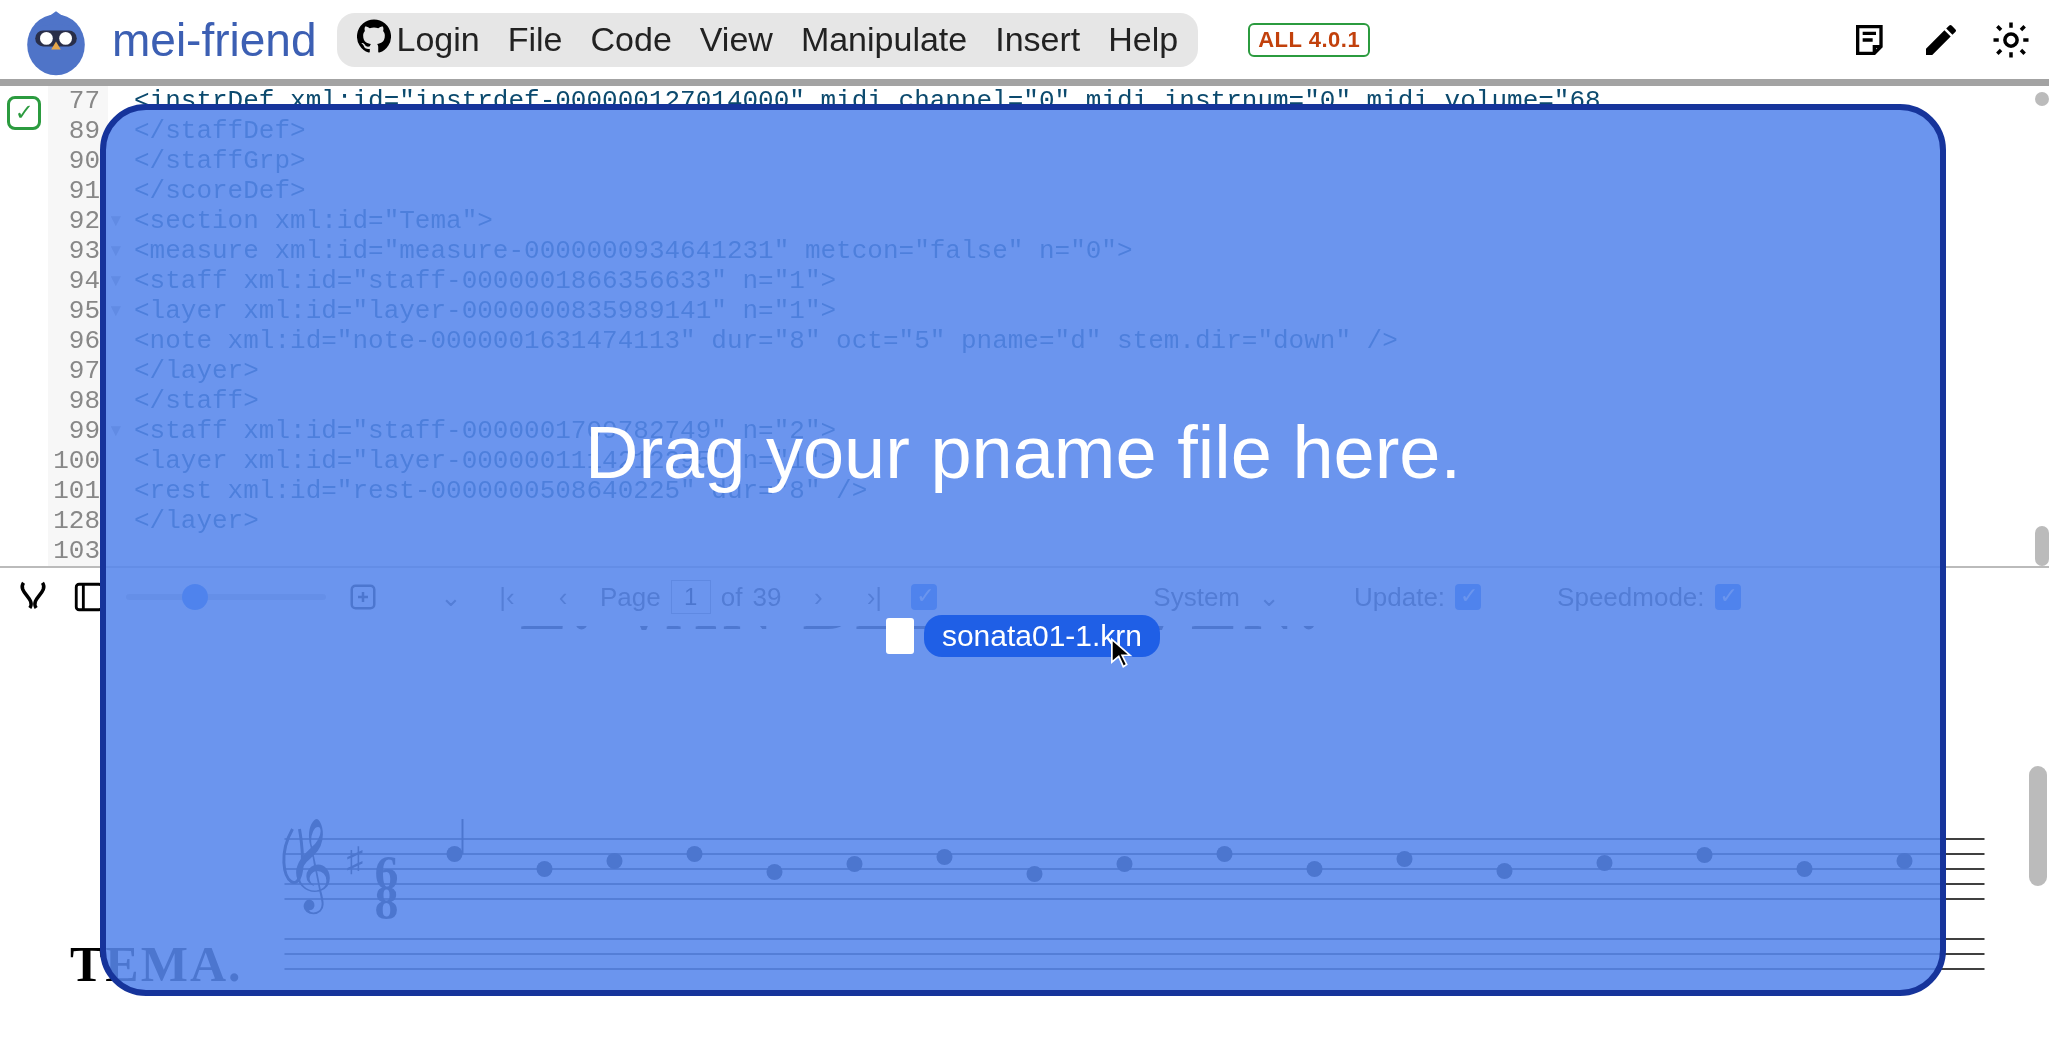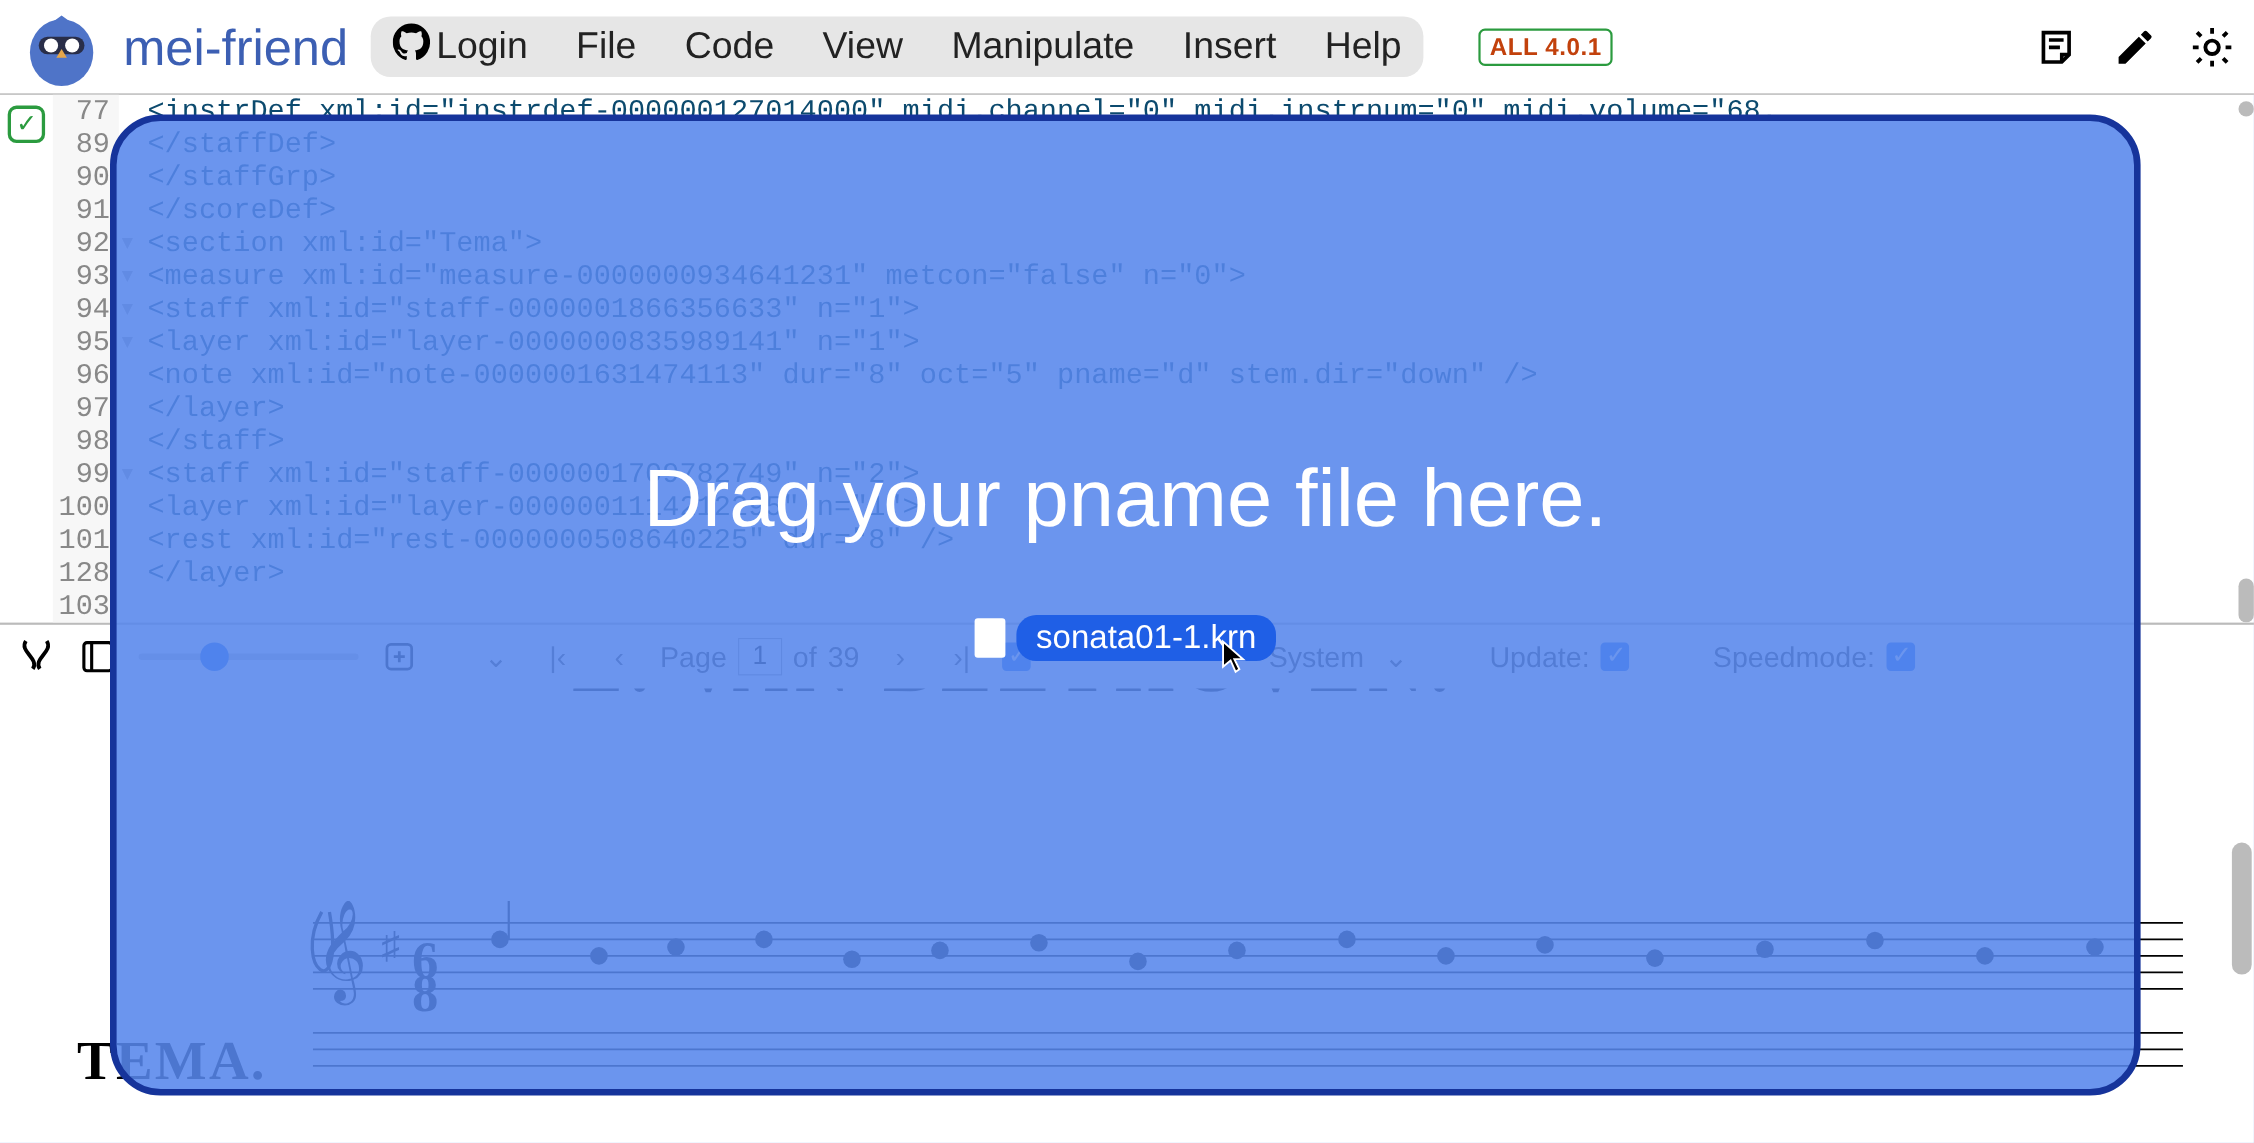--- a/index.html
+++ b/index.html
@@ -11,21 +11,21 @@
     overflow: hidden;
     position: relative;
   }
   
   .header {
     display: flex;
     align-items: center;
     height: 86px;
     padding: 0 16px;
     gap: 20px;
-    border-bottom: 1px solid #a3a3a3;
+    border-bottom: 7px solid #a3a3a3;
     background: #fff;
   }
   .logo {
     display: flex;
     align-items: center;
     gap: 16px;
   }
   .logo-icon {
     width: 80px; height: 80px;
     display:flex; align-items:center; justify-content:center;
@@ -34,21 +34,21 @@
     font-size: 46px;
     font-weight: 500;
     color: #3c5fb3;
   }
   .menubar {
     display: flex;
     align-items: center;
     background: #e6e6e6;
     border-radius: 18px;
     padding: 6px 20px;
-    gap: 44px;
+    gap: 28px;
   }
   .menu-item {
     font-size: 34px;
     color: #222;
     cursor: pointer;
   }
   .login-item { display:flex; align-items:center; gap:6px; }
   .badge-box {
     border: 2.5px solid #2b9b3f;
     border-radius: 6px;
@@ -185,21 +185,21 @@
     align-items:center;
     color:#fff;
     z-index: 50;
   }
   .drag-text {
     margin-top: 300px;
     font-size: 74px;
     font-weight: 400;
   }
   .drag-file {
-    margin-top: 64px;
+    margin-top: 120px;
     display:flex; align-items:center; gap:10px;
     position: relative;
   }
   .file-icon {
     width:28px; height:36px; background:#fff; border-radius:3px;
   }
   .file-label {
     background:#1f5fe6;
     color:#fff;
     padding:4px 18px;

